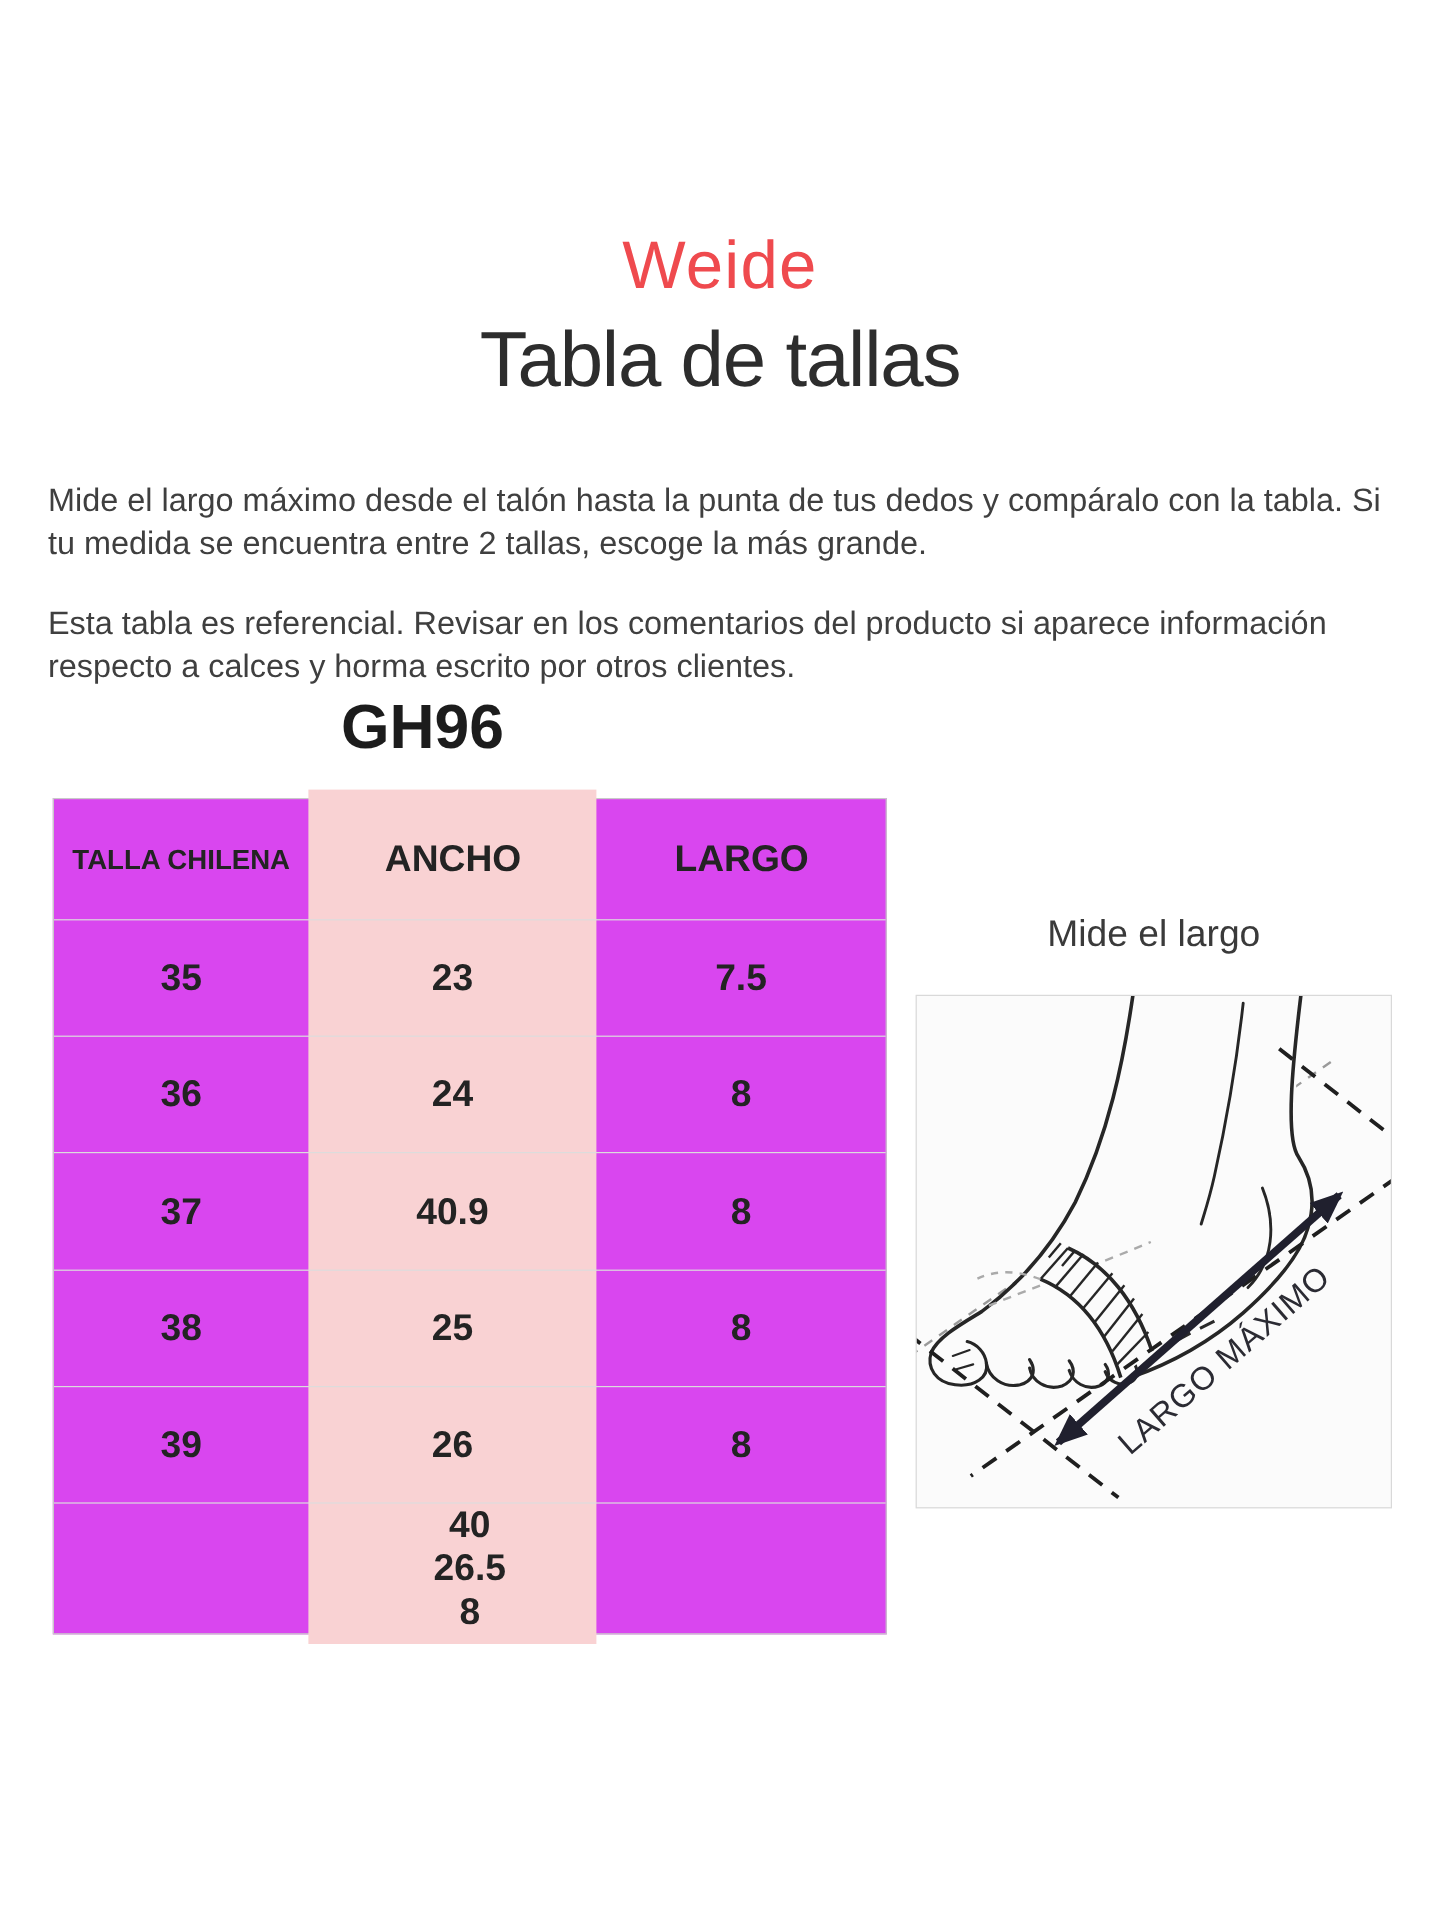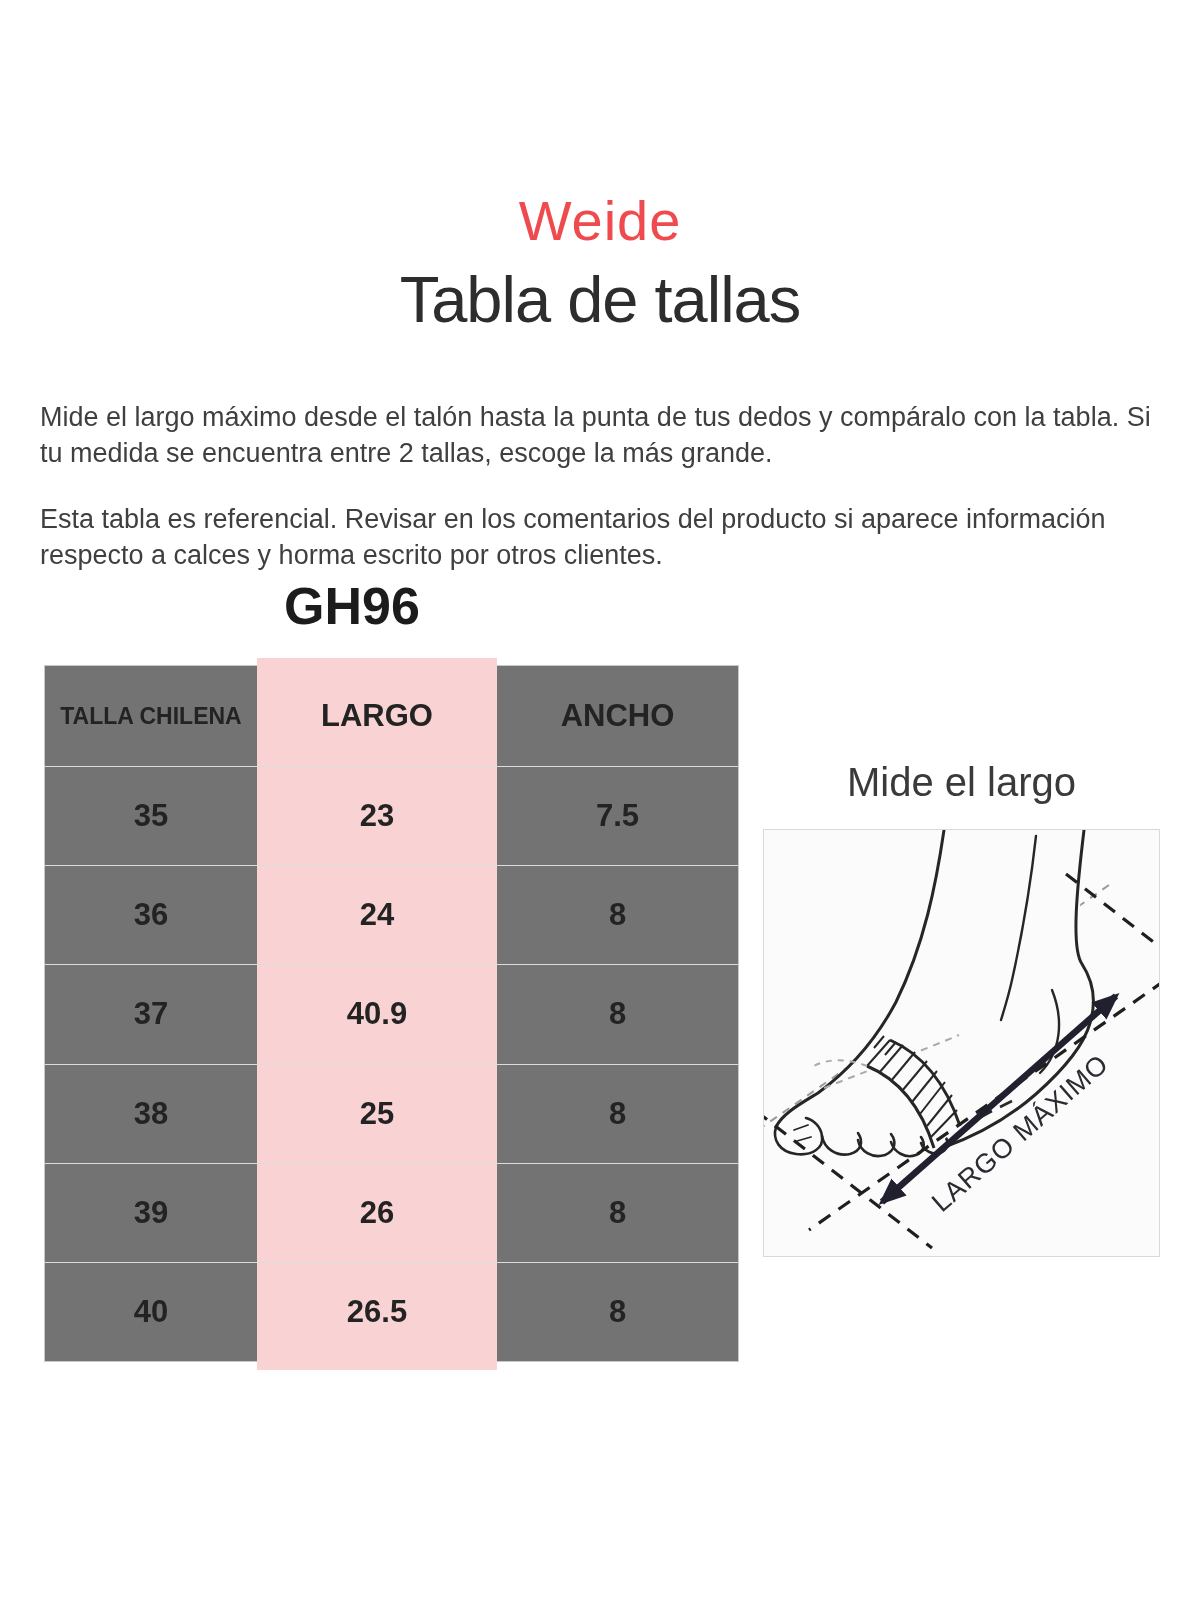--- a/index.html
+++ b/index.html
@@ -22,47 +22,47 @@
   }
   .intro.p1{top:399px;}
   .intro.p2{top:501px;}
   .model-heading{
     position:absolute;top:576px;left:42px;width:620px;text-align:center;
     font-size:52px;font-weight:700;color:#1c1c1c;letter-spacing:0px;
   }
   
   .size-table{
     position:absolute;left:44px;top:665px;width:693px;height:695px;
-    border:1px solid #c9c9c9;background:#737373;
+    border:1px solid #c9c9c9;background:#d946ef;
     display:flex;flex-direction:column;
   }
   .pink-strip{
     position:absolute;left:212px;top:-8px;width:240px;height:calc(100% + 17px);
     background:#f9d2d3;z-index:0;
   }
   .trow{
     position:relative;z-index:1;display:flex;flex:1;
     border-bottom:1px solid #dcdcdc;align-items:center;
   }
-  .trow:last-child{border-bottom:none;}
+  .trow:last-child{border-bottom:none;flex-direction:column;}
   .trow.thead{flex:0 0 100px;}
   .tcell{
     display:flex;align-items:center;justify-content:center;
     height:100%;color:#232323;font-weight:700;
   }
   .tcell.c0{width:212px;}
   .tcell.c1{width:240px;}
   .tcell.c2{width:241px;}
   .thead .c0{font-size:23px;letter-spacing:0px;}
   .thead .c1,.thead .c2{font-size:31px;}
   .trow:not(.thead) .tcell{font-size:31px;}
   
   .guide-title{
     position:absolute;left:763px;top:760px;width:397px;text-align:center;
-    font-size:40px;color:#3a3a3a;font-weight:400;
+    font-size:31px;color:#3a3a3a;font-weight:400;
   }
   .guide-box{
     position:absolute;left:763px;top:829px;width:397px;height:428px;
     border:1px solid #d9d9d9;background:#fbfbfb;box-sizing:border-box;
   }
   .guide-box svg{display:block;width:100%;height:100%;}
 </style>
 </head>
 <body>
 
@@ -72,22 +72,22 @@
 
 <div class="intro p1">Mide el largo máximo desde el talón hasta la punta de tus dedos y compáralo con la tabla. Si tu medida se encuentra entre 2 tallas, escoge la más grande.</div>
 <div class="intro p2">Esta tabla es referencial. Revisar en los comentarios del producto si aparece información respecto a calces y horma escrito por otros clientes.</div>
 
 <div class="model-heading">GH96</div>
 
 <div class="size-table">
   <div class="pink-strip"></div>
   <div class="trow thead">
     <div class="tcell c0">TALLA CHILENA</div>
+    <div class="tcell c2">ANCHO</div>
     <div class="tcell c1">LARGO</div>
-    <div class="tcell c2">ANCHO</div>
   </div>
   <div class="trow">
     <div class="tcell c0">35</div>
     <div class="tcell c1">23</div>
     <div class="tcell c2">7.5</div>
   </div>
   <div class="trow">
     <div class="tcell c0">36</div>
     <div class="tcell c1">24</div>
     <div class="tcell c2">8</div>

